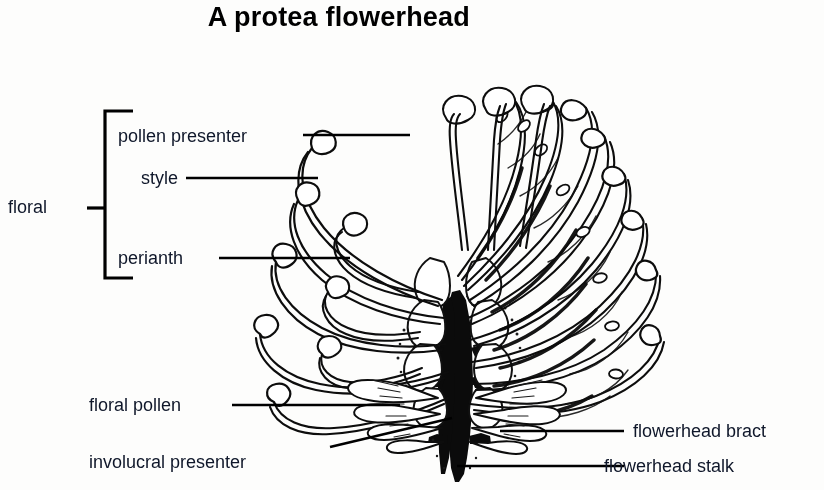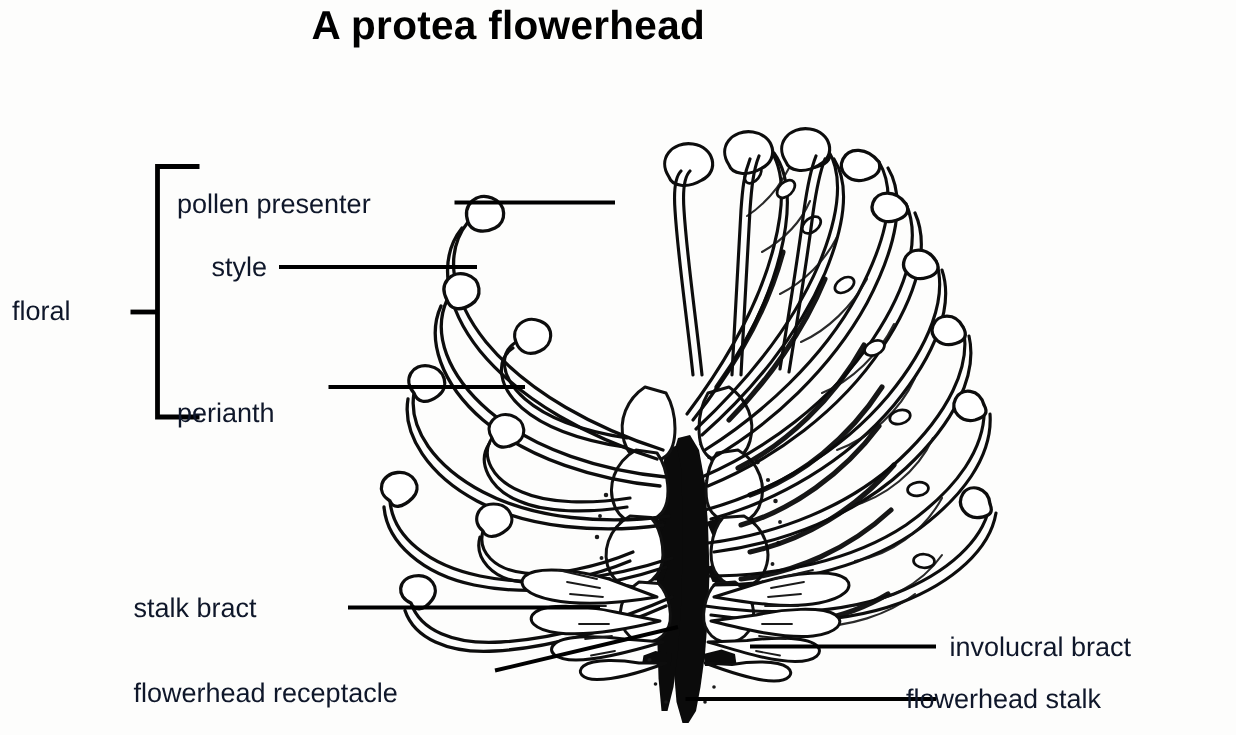--- a/index.html
+++ b/index.html
@@ -285,23 +285,23 @@
     <line class="lead" x1="500" y1="431" x2="624" y2="431"></line>
     <line class="lead" x1="457" y1="466" x2="624" y2="466"></line>
   </svg>
 
   <div class="lbl" style="left:8px; top:197px;">floral</div>
 
   <div class="lbl" style="left:118px; top:126px;">pollen presenter</div>
 
   <div class="lbl" style="left:118px; top:168px;margin-left:23px;">style</div>
 
-  <div class="lbl" style="left:118px; top:265px;">perianth</div>
-
-  <div class="lbl" style="left:89px; top:395px;">stalk bract</div>
-
-  <div class="lbl" style="left:89px; top:452px;">flowerhead receptacle</div>
-
-  <div class="lbl" style="left:633px; top:421px;">involucral bract</div>
+  <div class="lbl" style="left:118px; top:248px;">perianth</div>
+
+  <div class="lbl" style="left:89px; top:395px;">floral pollen</div>
+
+  <div class="lbl" style="left:89px; top:452px;">involucral presenter</div>
+
+  <div class="lbl" style="left:633px; top:421px;">flowerhead bract</div>
 
   <div class="lbl" style="left:604px; top:456px;">flowerhead stalk</div>
 
 </div>
 
 </body></html>

